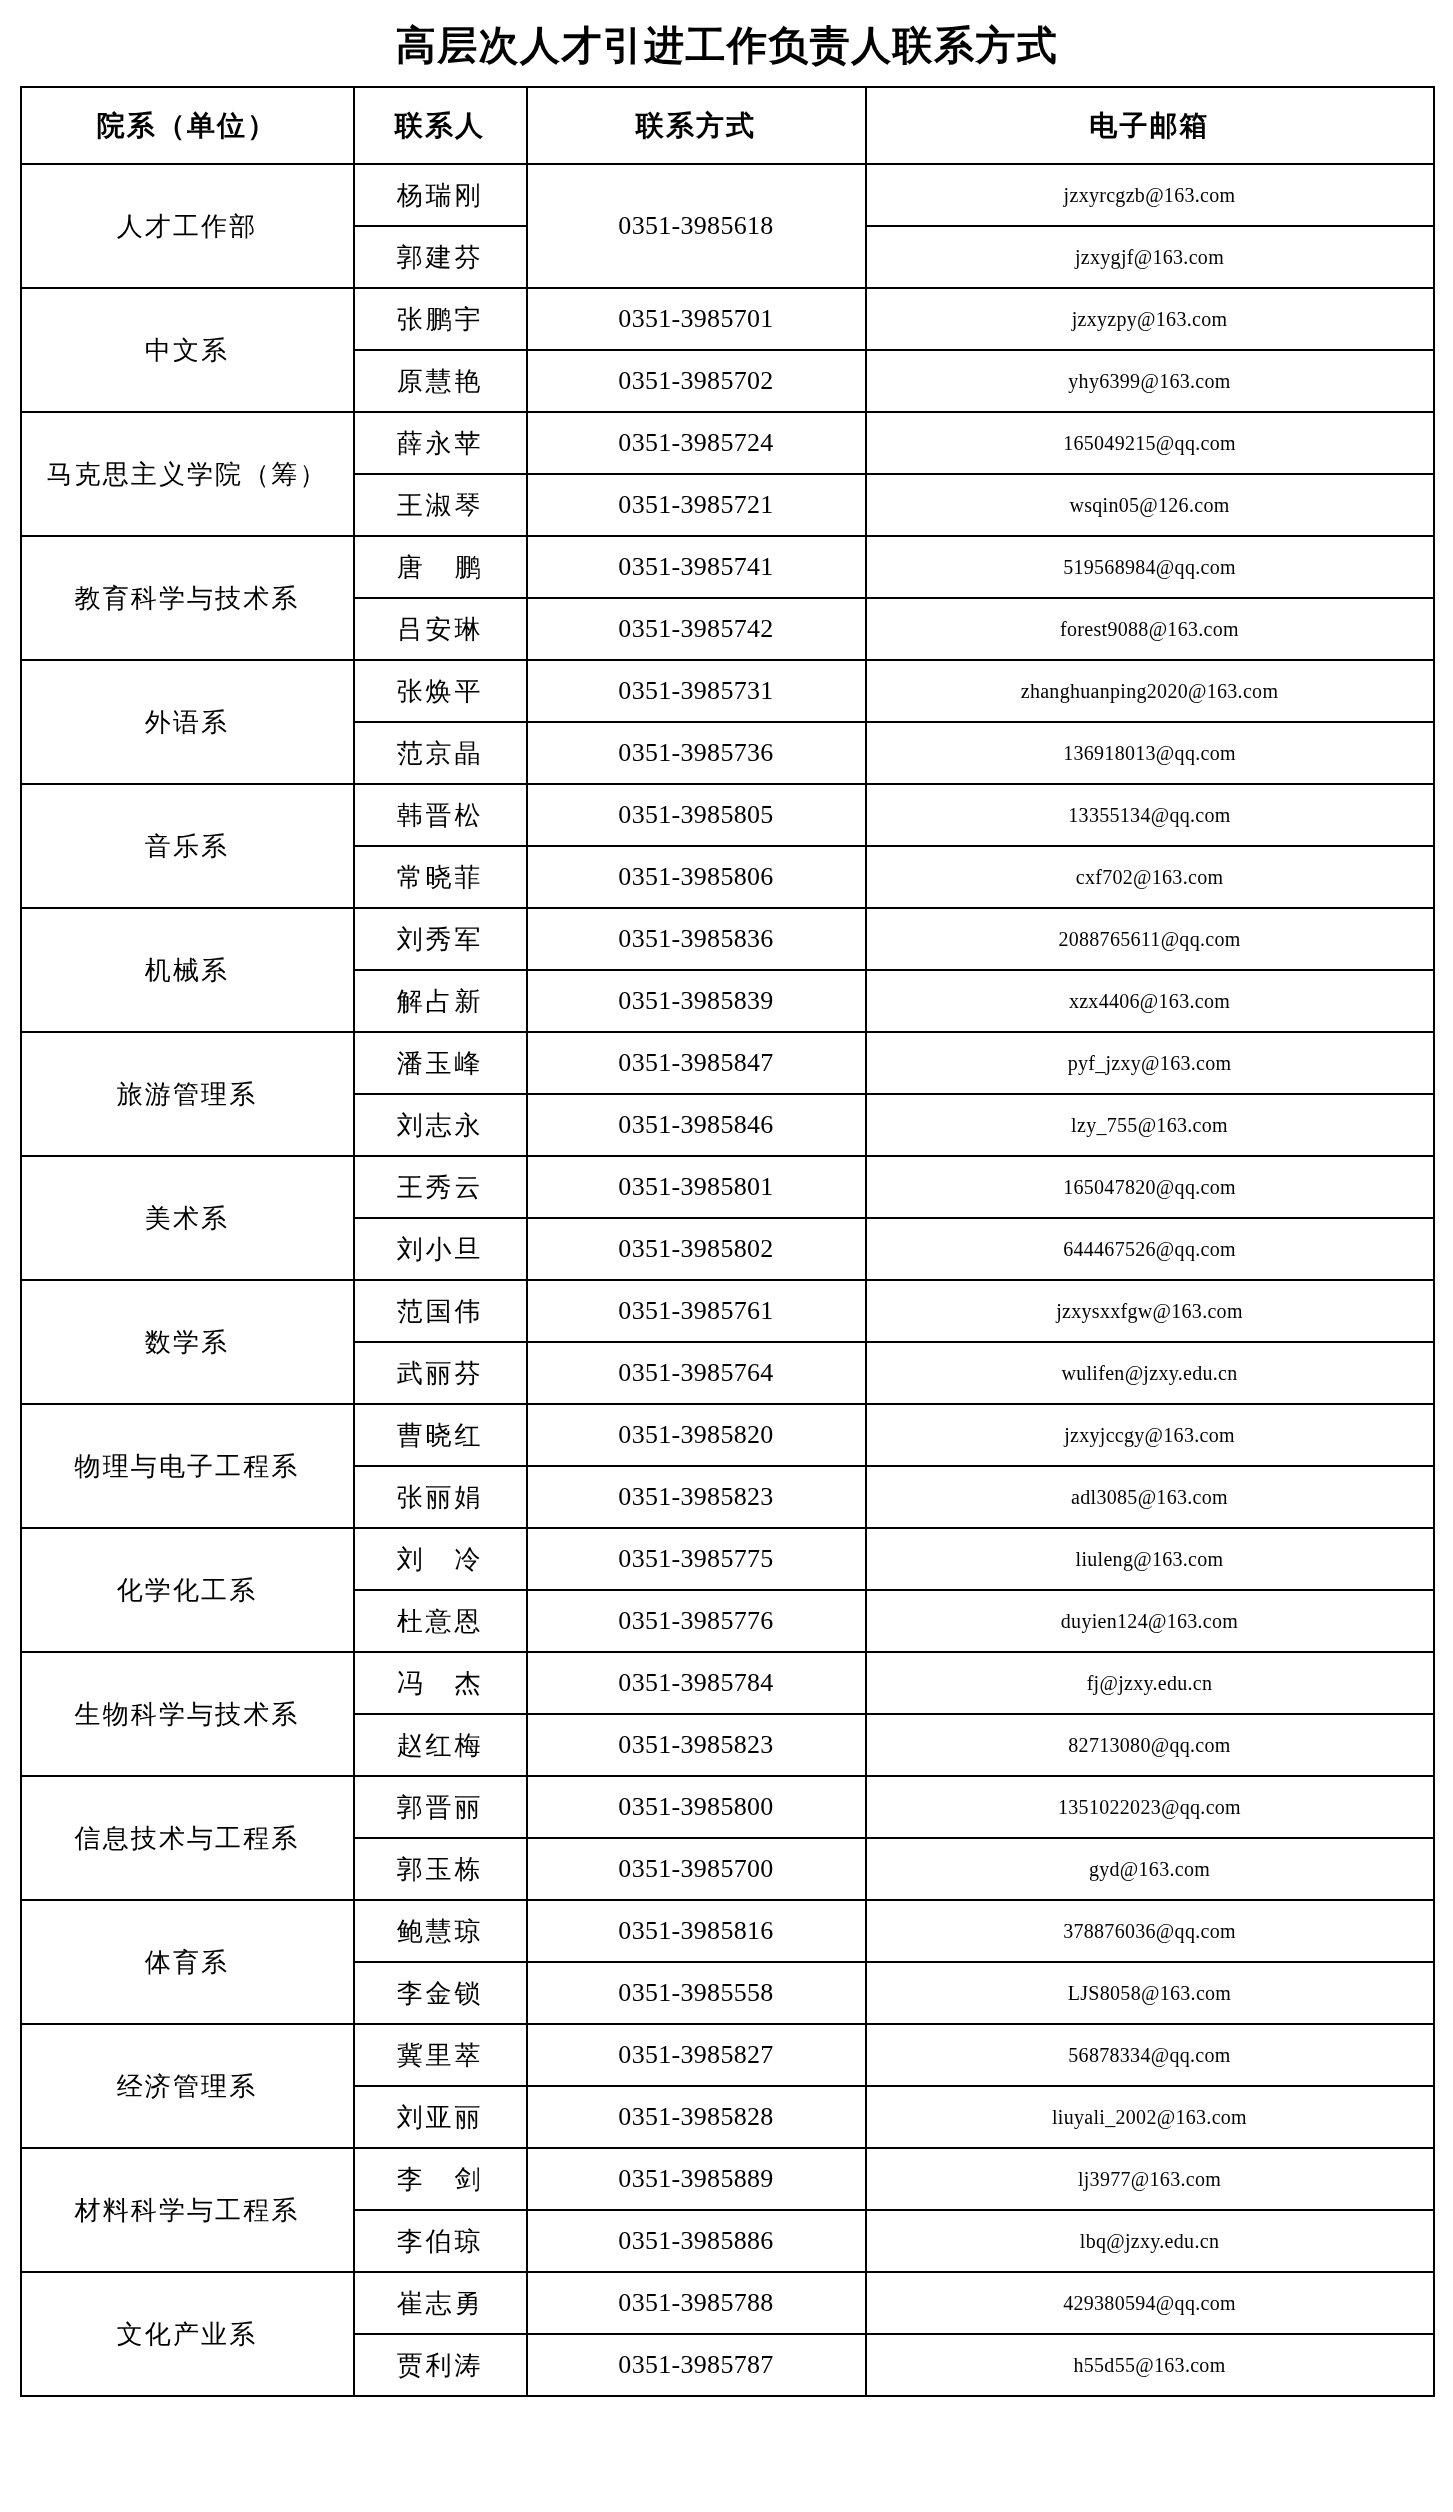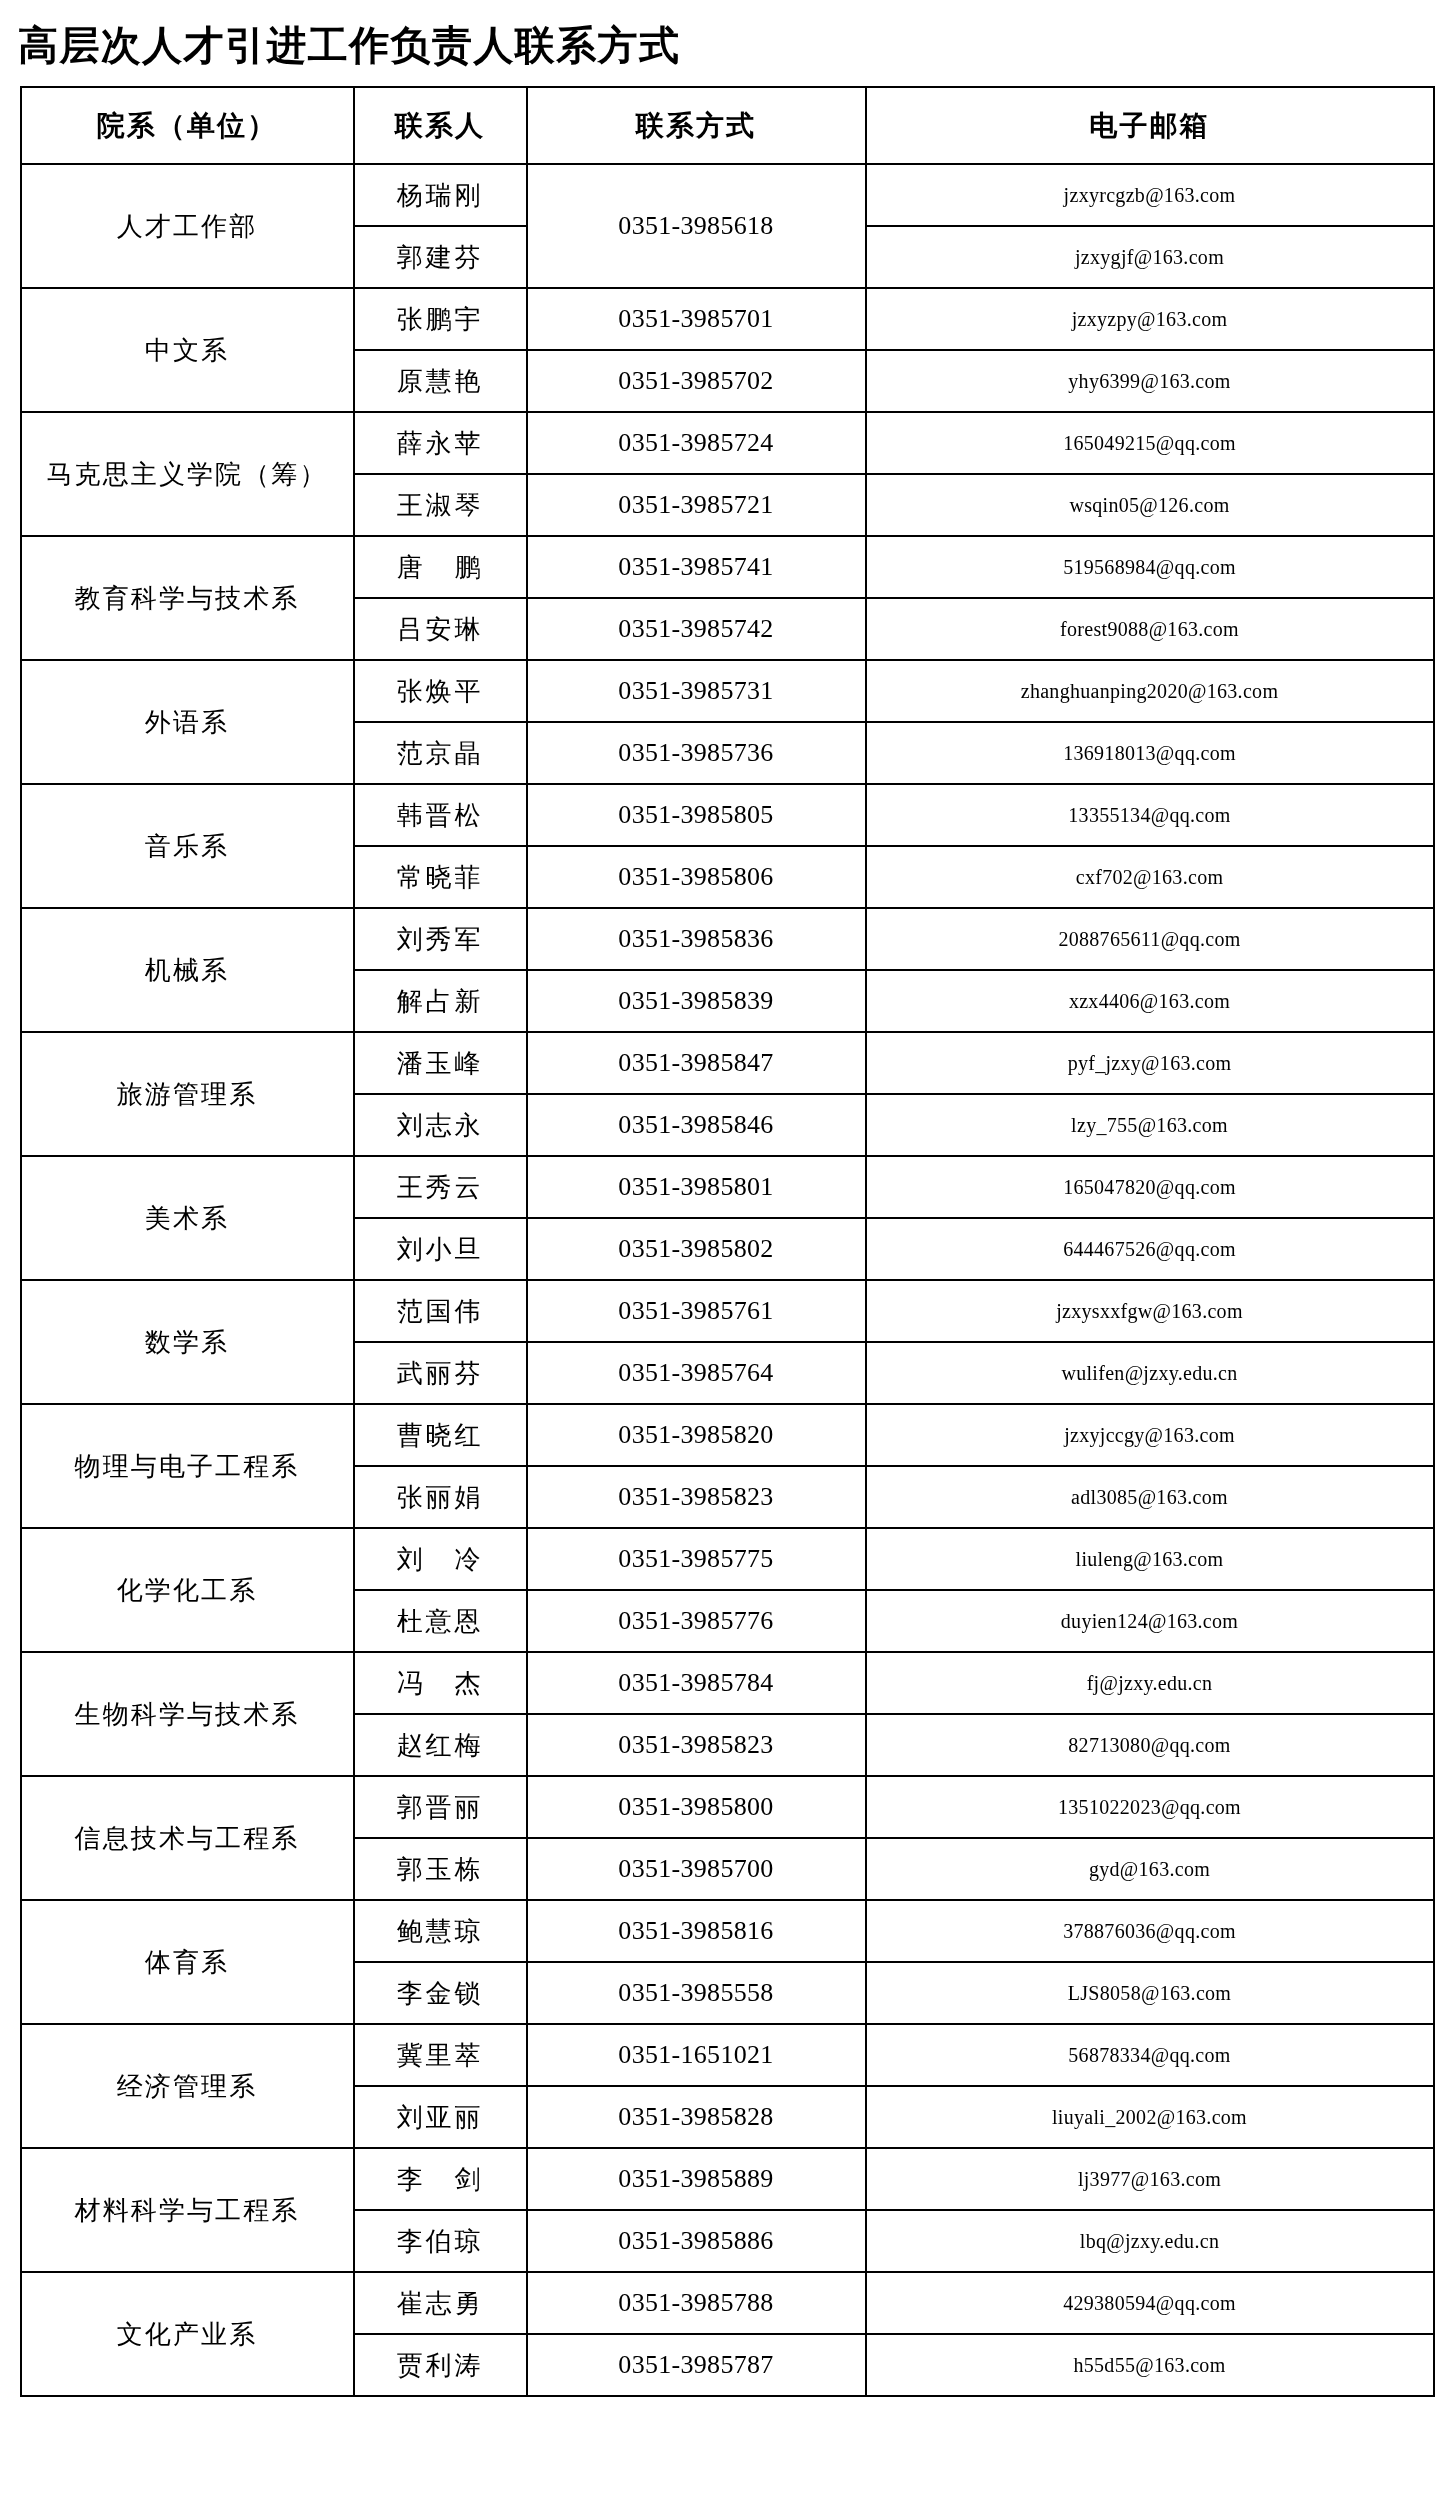--- a/index.html
+++ b/index.html
@@ -11,20 +11,21 @@
     width: 1454px;
     font-family: "Liberation Serif", "DejaVu Serif", serif;
     color: #000000;
   }
   .page {
     width: 1454px;
     box-sizing: border-box;
     padding: 9.7px 18px 14px 18px;
   }
   .doc-title {
+    text-align: center;
     font-family: "Liberation Sans", sans-serif;
     font-weight: bold;
     font-size: 40px;
     letter-spacing: 1.4px;
     line-height: 1.15;
     margin: 12.5px 0 18px 0;
   }
   table.contact-table {
     border-collapse: collapse;
     width: 1413px;
@@ -260,21 +261,21 @@
           <td class="email">378876036@qq.com</td>
         </tr>
         <tr>
           <td class="person">李金锁</td>
           <td class="phone">0351-3985558</td>
           <td class="email">LJS8058@163.com</td>
         </tr>
         <tr>
           <td class="dept" rowspan="2">经济管理系</td>
           <td class="person">冀里萃</td>
-          <td class="phone">0351-1651021</td>
+          <td class="phone">0351-3985827</td>
           <td class="email">56878334@qq.com</td>
         </tr>
         <tr>
           <td class="person">刘亚丽</td>
           <td class="phone">0351-3985828</td>
           <td class="email">liuyali_2002@163.com</td>
         </tr>
         <tr>
           <td class="dept" rowspan="2">材料科学与工程系</td>
           <td class="person">李　剑</td>

